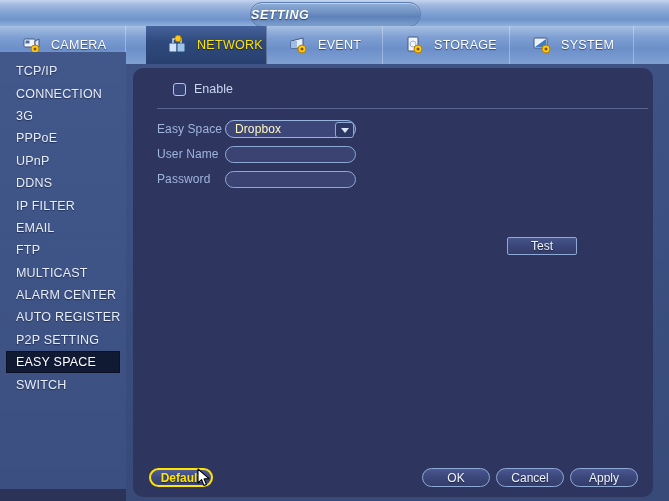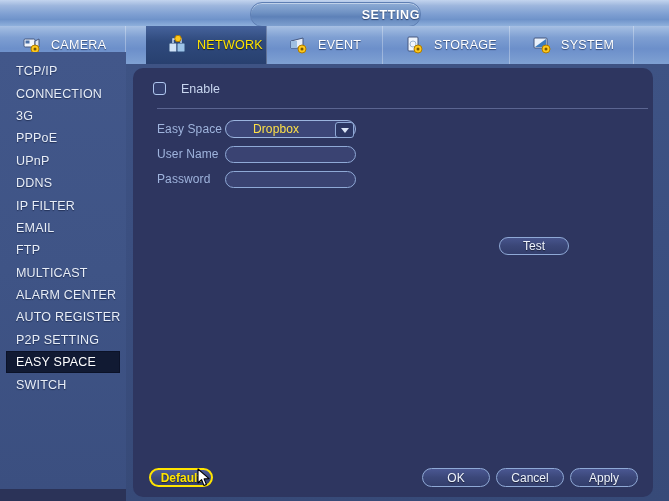--- a/index.html
+++ b/index.html
@@ -16,21 +16,21 @@
     position:absolute;left:0;top:0;width:669px;height:26px;
     background:linear-gradient(180deg,#c3d4ee 0%,#9db6dd 22%,#7e9fd2 55%,#6f93ca 75%,#8fb0dc 100%);
     border-bottom:1px solid #5877ad;
   }
   .title-pill{
     position:absolute;left:250px;top:2px;width:169px;height:23px;
     border-radius:12px;
     background:linear-gradient(180deg,#8fadd6 0%,#7193c4 40%,#5d81b8 60%,#7ea0cf 100%);
     border:1px solid #5e7fb4;
     box-shadow:inset 0 1px 0 rgba(255,255,255,.45);
-    display:flex;align-items:center;justify-content:flex-end;
+    display:flex;align-items:center;justify-content:flex-start;font-style:italic;
   }
   .title-pill span{
     font-size:12.5px;color:#ffffff;letter-spacing:.6px;font-weight:bold;
     text-shadow:0 1px 1px rgba(20,40,80,.75);
   }
 
   
   .tabbar{
     position:absolute;left:0;top:26px;width:669px;height:38px;
     background:linear-gradient(180deg,#a7c0e3 0%,#7e9fd2 30%,#6c8fca 60%,#7fa1d3 100%);
@@ -78,21 +78,21 @@
   .panel{
     position:absolute;left:133px;top:68px;width:520px;height:383px;
     background:#2e3660;border-radius:10px 10px 0 0;
   }
   .divider{
     position:absolute;left:24px;top:40px;width:491px;height:1px;
     background:#5b6591;
   }
 
   
-  .enable-row{position:absolute;left:20px;top:14px;display:flex;gap:7px;}
+  .enable-row{position:absolute;left:40px;top:14px;display:flex;align-items:center;}
   .chk{
     width:13px;height:13px;border:1px solid #aec6ee;border-radius:3px;
     background:#34406f;box-sizing:border-box;
   }
   .enable-row .lbl{font-size:12.5px;color:#c8d6ef;margin-left:8px;}
 
   .frow{position:absolute;display:flex;align-items:center;height:20px;}
   .flabel{
     width:68px;font-size:12px;color:#9fb4dd;text-align:left;
     letter-spacing:.1px;
@@ -100,36 +100,36 @@
   .inputbox{
     width:131px;height:17px;box-sizing:border-box;
     border:1px solid #8fa9d6;border-radius:9px;background:#3a4372;
   }
   .selectbox{
     width:131px;height:18px;box-sizing:border-box;position:relative;
     border:1px solid #9bb4de;border-radius:9px;background:#3c4678;
     display:flex;align-items:center;
   }
   .selectbox .sval{
-    font-size:12px;color:#fde047;margin-left:27px;letter-spacing:.1px;
+    font-size:12px;color:#fef9c3;margin-left:9px;letter-spacing:.1px;
   }
   .arrowbtn{
     position:absolute;right:1px;top:1px;width:17px;height:14px;
     background:#2c3764;border:1px solid #8fa9d6;border-radius:3px;
     display:flex;align-items:center;justify-content:center;
   }
   .arrowbtn i{
     width:0;height:0;border-left:4px solid transparent;border-right:4px solid transparent;
     border-top:5px solid #dbe5f6;display:block;
   }
   .btn{
-    box-sizing:border-box;border:1px solid #8fa9d6;border-radius:9px;
+    box-sizing:border-box;border:1px solid #8fa9d6;border-radius:2px;
     background:linear-gradient(180deg,#47548c 0%,#3a4677 50%,#333e6c 100%);
     display:flex;align-items:center;justify-content:center;
-    font-size:12px;color:#eef3fc;text-shadow:0 1px 1px rgba(0,0,0,.5);
+    font-size:12px;color:#eef3fc;text-shadow:0 1px 1px rgba(0,0,0,.5);margin-left:8px;
   }
   .test-btn{position:absolute;left:366px;top:169px;width:70px;height:18px;}
 
   
   .bottombar{
     position:absolute;left:133px;top:451px;width:520px;height:46px;
     background:#2e3660;border-radius:0 0 10px 10px;
   }
   .bbtn{
     position:absolute;height:19px;box-sizing:border-box;border-radius:10px;

